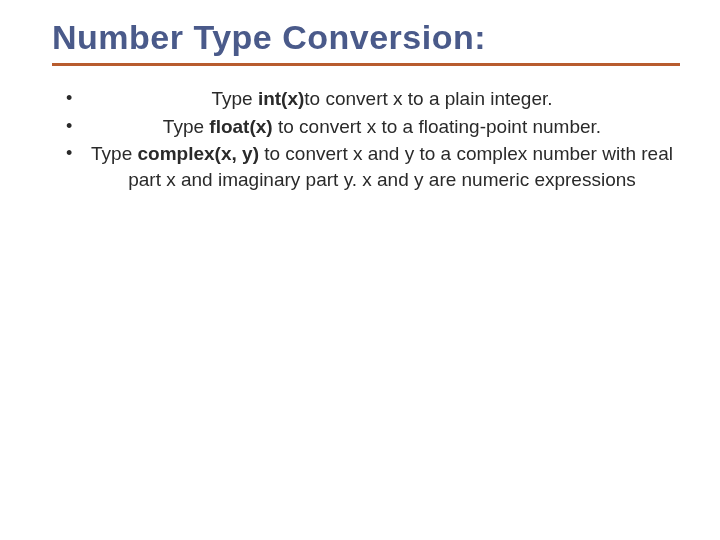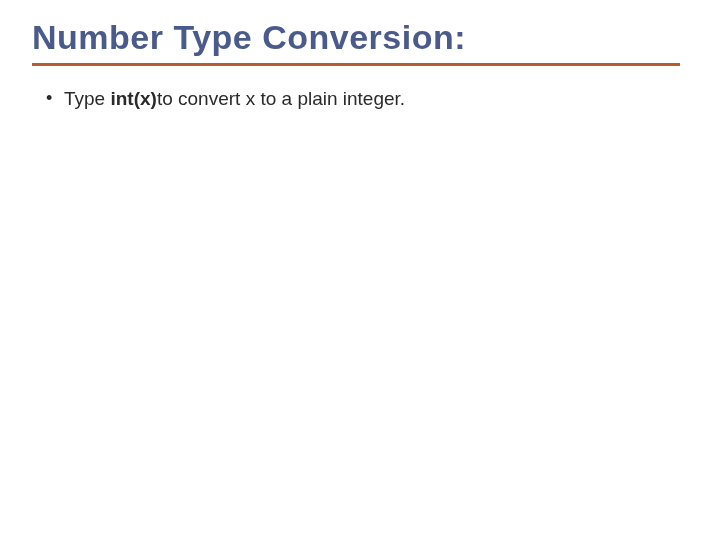--- a/index.html
+++ b/index.html
@@ -5,37 +5,38 @@
     * { margin: 0; padding: 0; box-sizing: border-box; }
     body {
       width: 720px;
       height: 540px;
       background: #ffffff;
       font-family: "Segoe UI", "Trebuchet MS", Arial, sans-serif;
       position: relative;
       overflow: hidden;
     }
     .slide {
-      padding: 18px 40px 0 32px;
+      padding: 18px 40px 0 52px;
     }
     .title {
       font-size: 34px;
       font-weight: 700;
       color: #4a5a8a;
       letter-spacing: 0.5px;
       margin-bottom: 6px;
     }
     .rule {
       height: 3px;
       background: #b85c2e;
       margin-bottom: 20px;
     }
     ul.bullets {
       list-style: none;
       padding-left: 10px;
+      text-align: center;
     }
     ul.bullets li {
       position: relative;
       padding-left: 22px;
       font-size: 19px;
       line-height: 1.35;
       color: #2a2a2a;
       margin-bottom: 2px;
     }
     ul.bullets li::before {
@@ -51,14 +52,20 @@
 </head>
 <body>
 
 <div class="slide">
   <h1 class="title">Number Type Conversion:</h1>
   <div class="rule"></div>
   <ul class="bullets">
     <li>
       <span>Type </span><span class="b">int(x)</span><span>to convert x to a plain integer.</span>
     </li>
+    <li>
+      <span>Type </span><span class="b">float(x)</span><span> to convert x to a floating-point number.</span>
+    </li>
+    <li>
+      <span>Type </span><span class="b">complex(x, y)</span><span> to convert x and y to a complex number with real part x and imaginary part y. x and y are numeric expressions</span>
+    </li>
   </ul>
 </div>
 
 </body></html>

